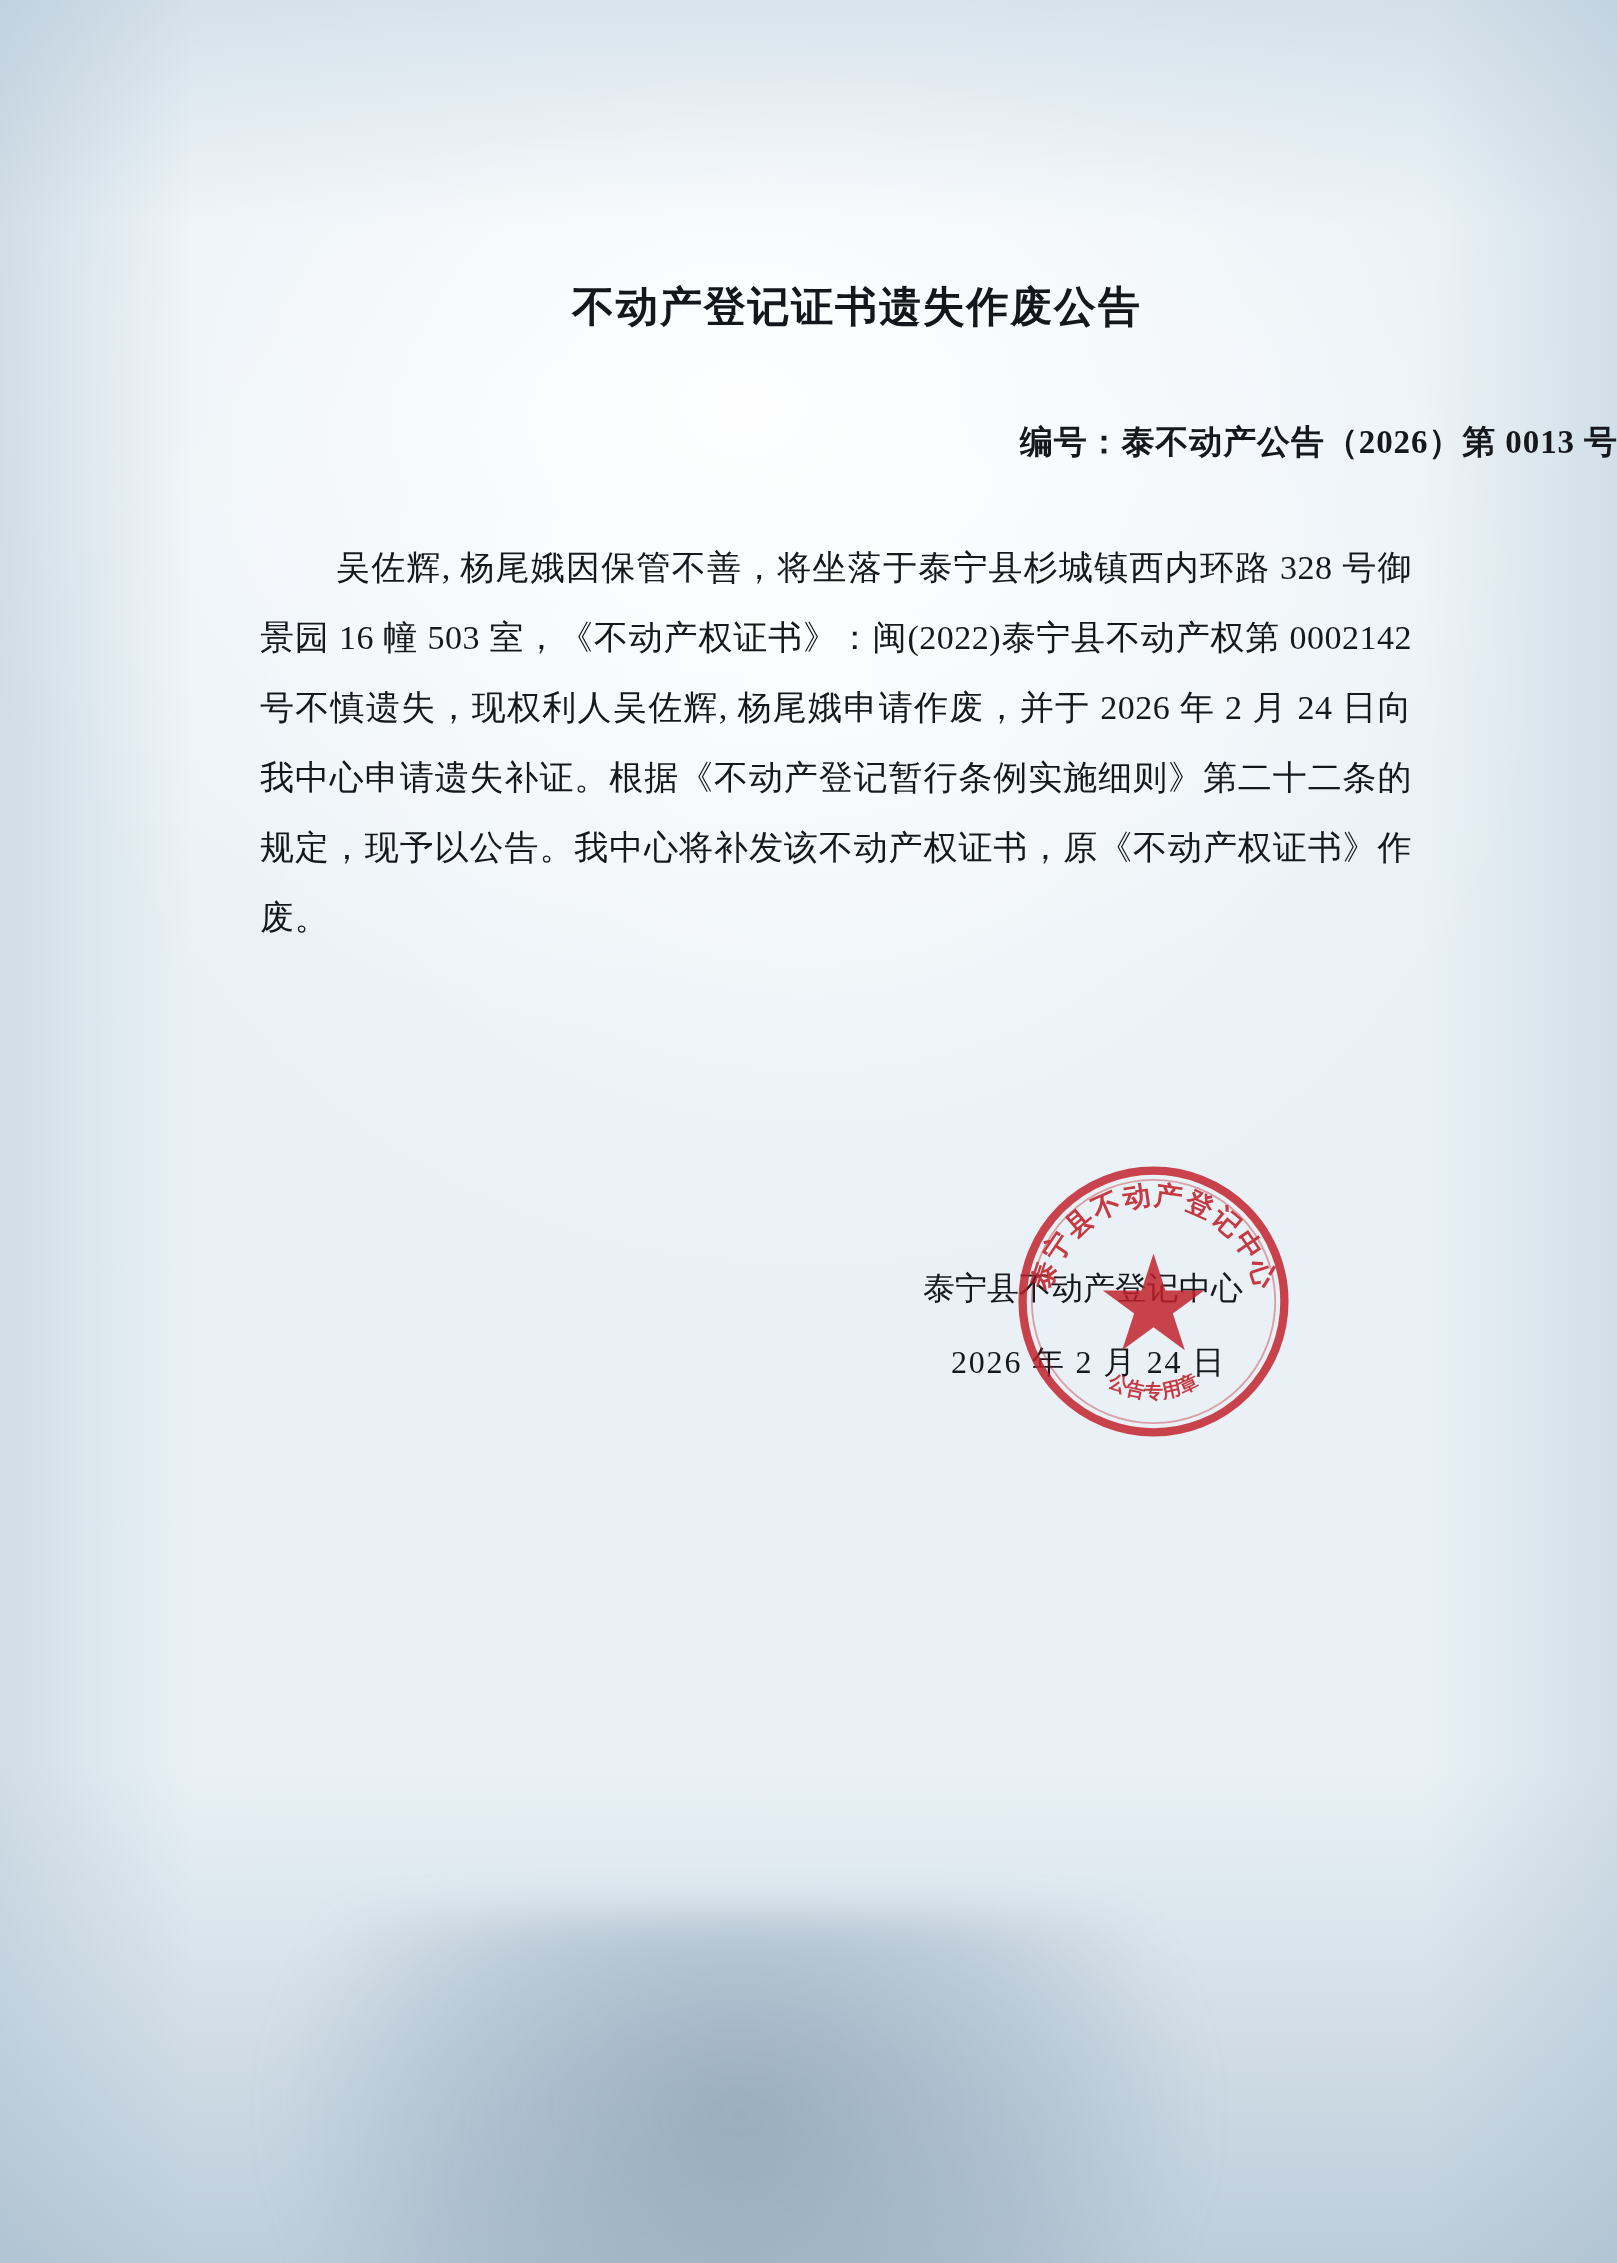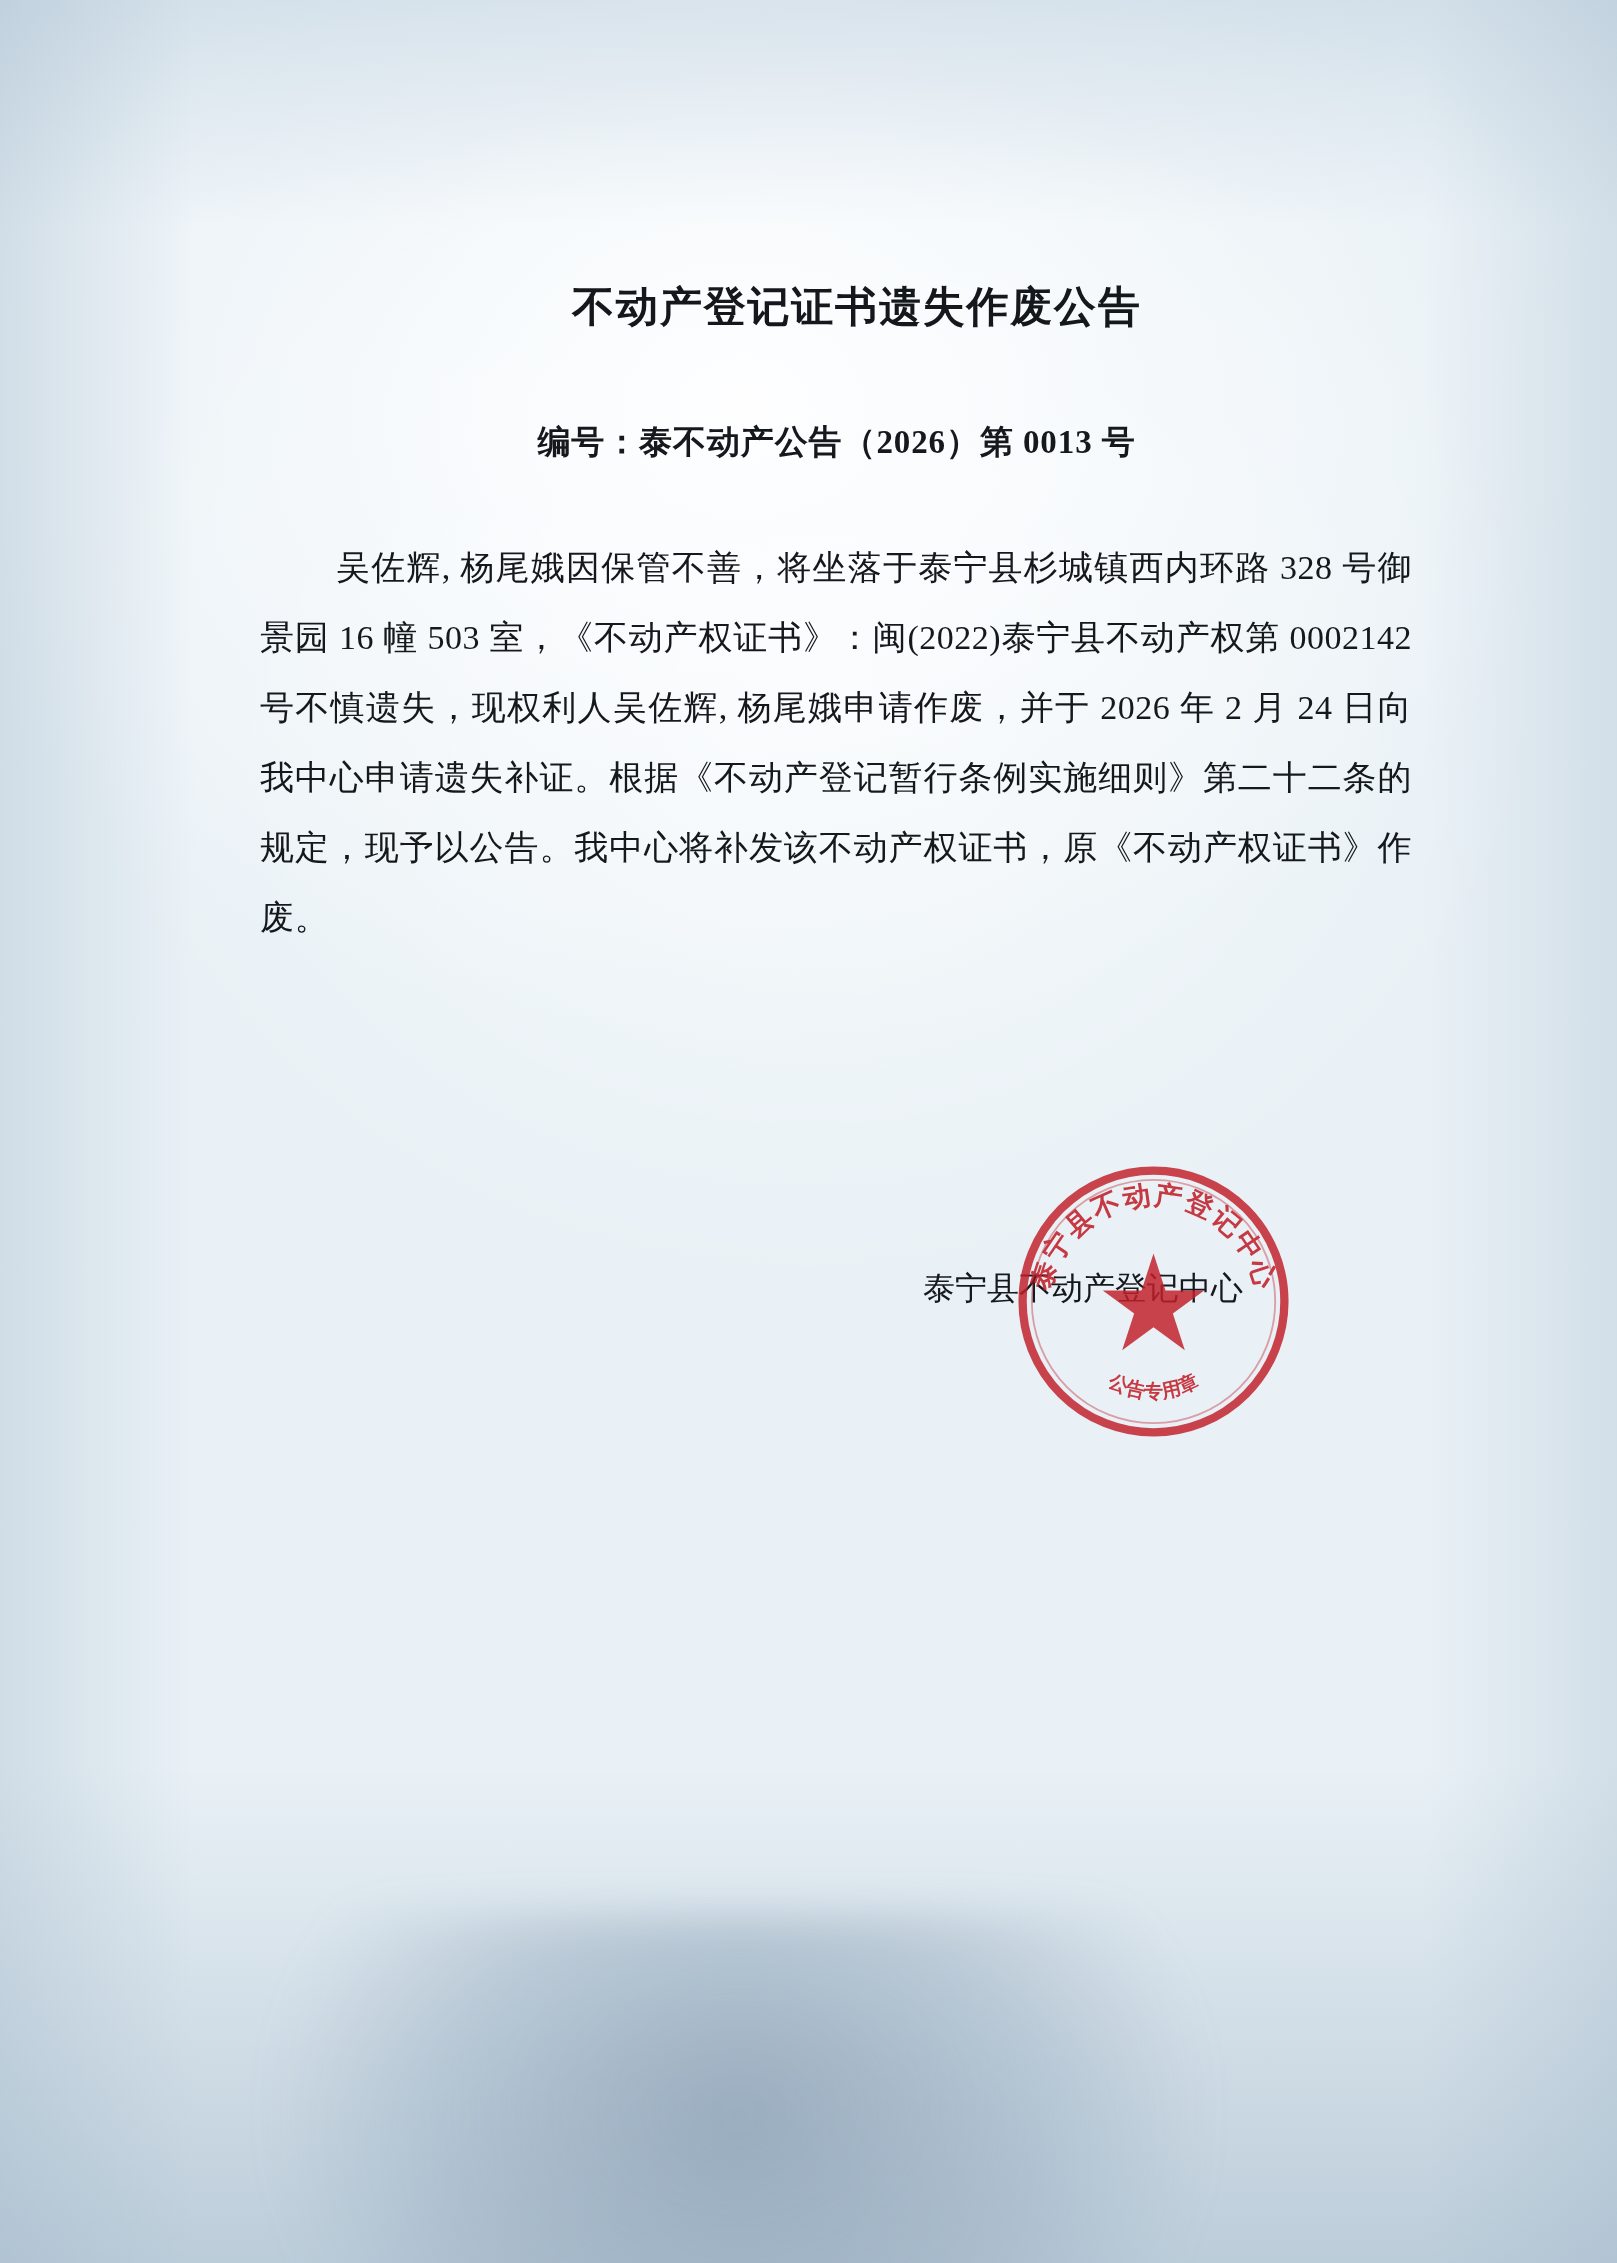--- a/index.html
+++ b/index.html
@@ -68,21 +68,21 @@
     color: #14171b;
     padding-left: 48px;
   }
 
   
   #doc-serial {
     position: absolute;
     top: 420px;
     left: 0;
     width: 1618px;
-    text-align: center;
+    text-align: right;
     font-family: "Liberation Serif", serif;
     font-size: 33px;
     font-weight: 700;
     letter-spacing: 0.9px;
     color: #15181c;
     padding-left: 55px;
     box-sizing: border-box;
   }
 
   
@@ -151,20 +151,21 @@
   <div class="content">
 
     <div id="doc-title">不动产登记证书遗失作废公告</div>
 
     <div id="doc-serial">编号：泰不动产公告（2026）第 0013 号</div>
 
     <div id="doc-body">吴佐辉, 杨尾娥因保管不善，将坐落于泰宁县杉城镇西内环路 328 号御景园 16 幢 503 室，《不动产权证书》：闽(2022)泰宁县不动产权第 0002142 号不慎遗失，现权利人吴佐辉, 杨尾娥申请作废，并于 2026 年 2 月 24 日向我中心申请遗失补证。根据《不动产登记暂行条例实施细则》第二十二条的规定，现予以公告。我中心将补发该不动产权证书，原《不动产权证书》作废。</div>
 
     <div id="signature-block">
       <div id="signature-issuer">泰宁县不动产登记中心</div>
+      <div id="signature-date">2026 年 2 月 24 日</div>
     </div>
 
     <div id="seal">
       <svg viewBox="0 0 320 320" xmlns="http://www.w3.org/2000/svg">
         <defs>
           <path id="sealArcTop" d="M 45,170 A 115,115 0 0 1 275,170"></path>
           <path id="sealArcBottom" d="M 68,196 A 96,96 0 0 0 252,196"></path>
         </defs>
         <circle cx="160" cy="160" r="142" fill="none" stroke="#c2202a" stroke-width="9" opacity="0.95"></circle>
         <circle cx="160" cy="160" r="132" fill="none" stroke="#c2202a" stroke-width="2" opacity="0.45"></circle>

